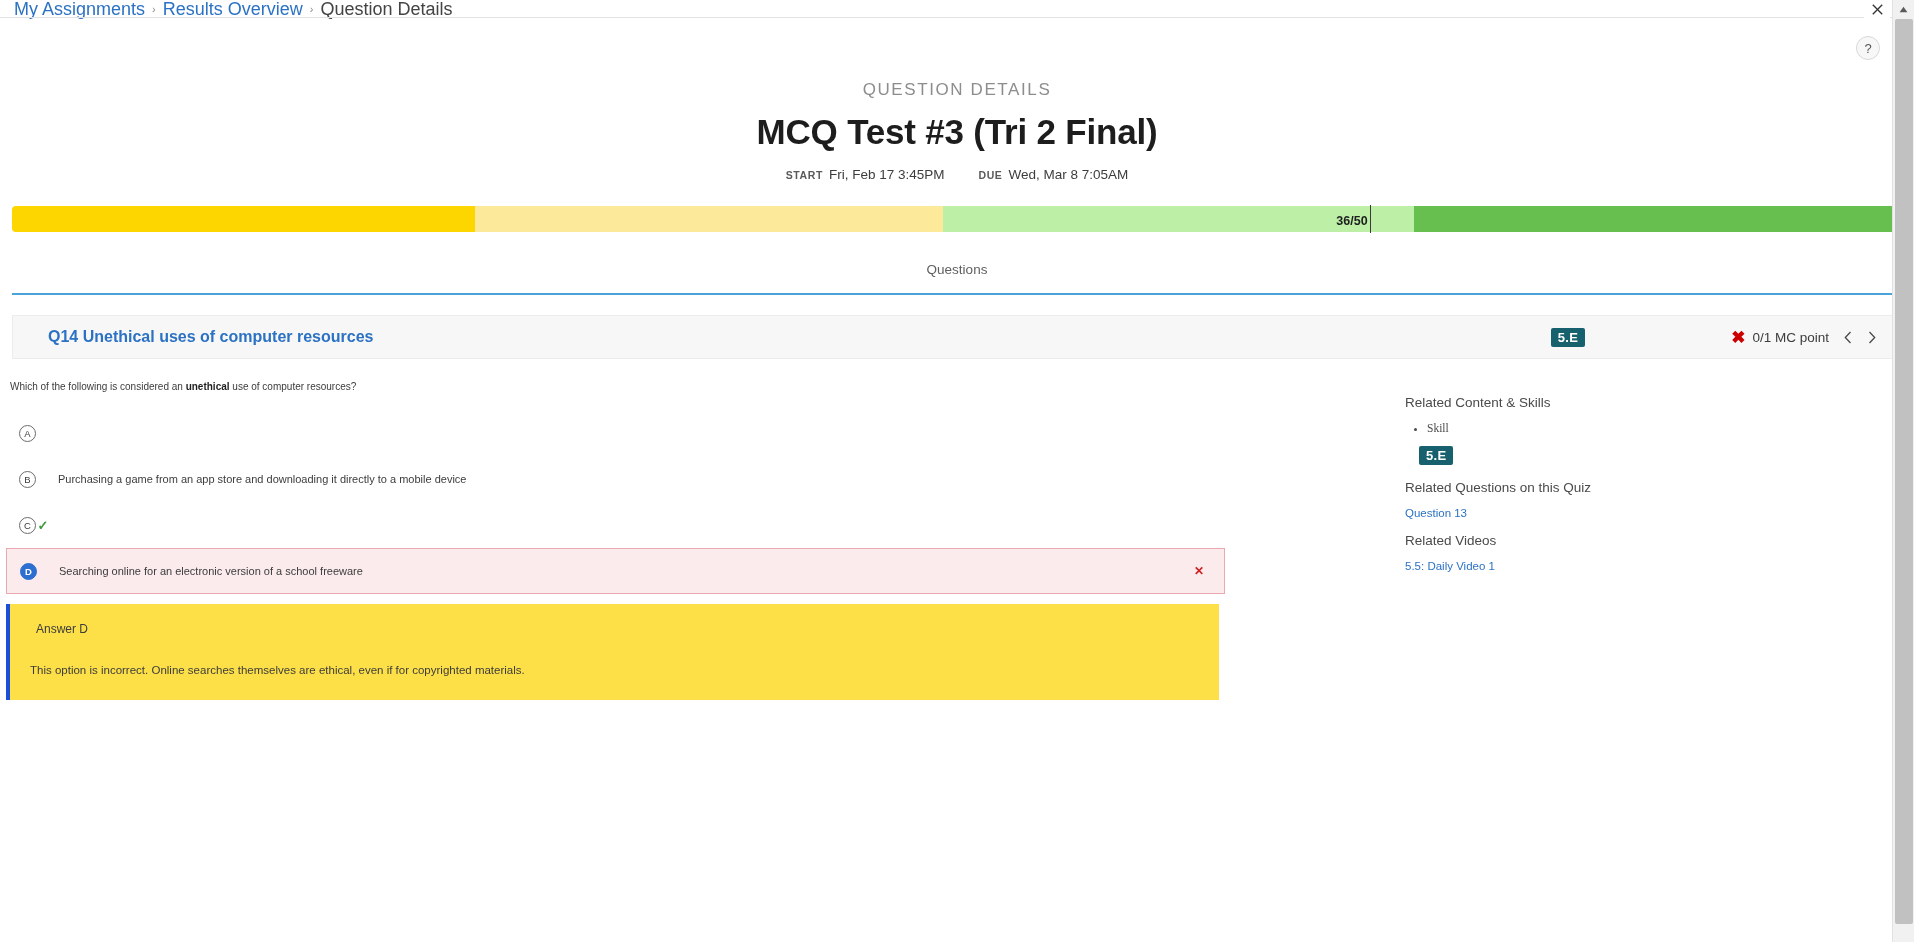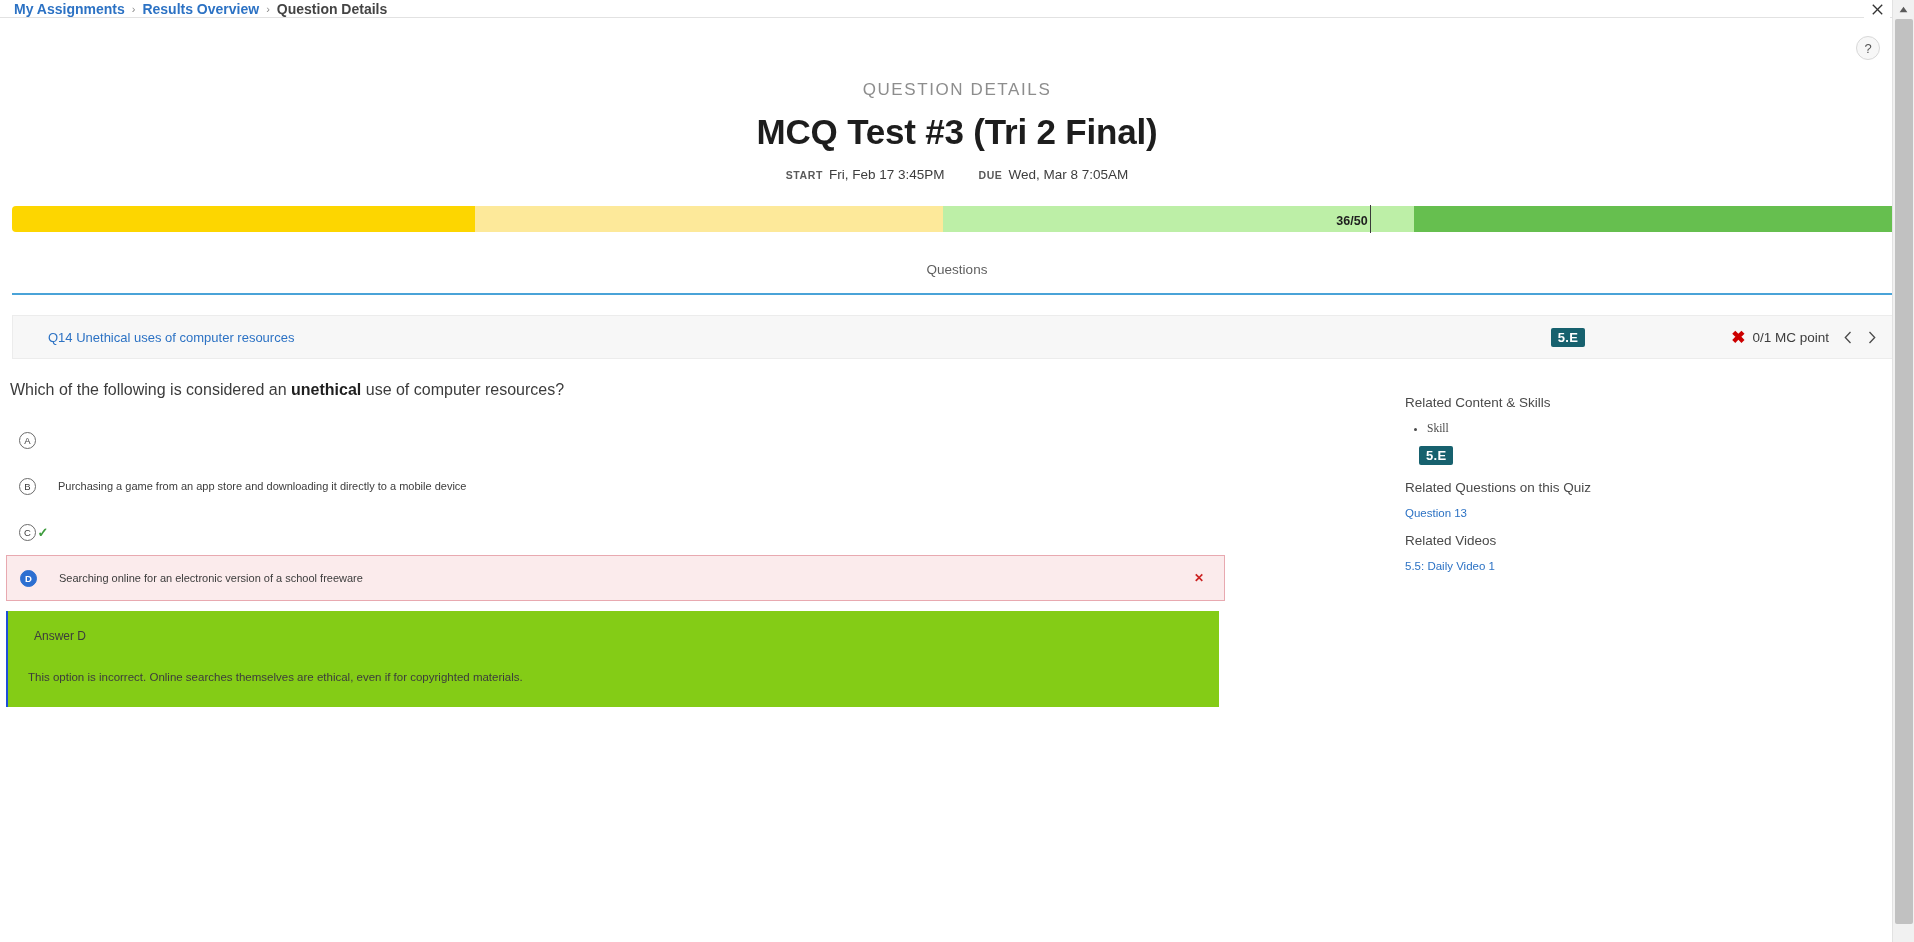--- a/index.html
+++ b/index.html
@@ -24,26 +24,25 @@
   
   .topbar {
     position: relative;
     height: 18px;
     display: flex;
     align-items: center;
     padding-left: 14px;
     background: #ffffff;
   }
   .crumb {
-    font-size: 14px;
+    font-size: 18px;
     color: #2c72c4;
     text-decoration: none;
     white-space: nowrap;
     line-height: 1;
-    font-weight: bold;
   }
   .crumb.current {
     color: #444444;
   }
   .crumb-sep {
     font-size: 11px;
     color: #8a8a8a;
     margin: 0 7px;
     line-height: 1;
   }
@@ -213,23 +212,23 @@
   .qrow {
     margin: 20px 18px 0 12px;
     height: 44px;
     background: #f7f7f7;
     border: 1px solid #ececec;
     display: flex;
     align-items: center;
     padding: 0 16px 0 35px;
   }
   .qtitle {
-    font-size: 13px;
+    font-size: 16px;
     color: #2c72c4;
-    font-weight: normal;
+    font-weight: bold;
     cursor: pointer;
     white-space: nowrap;
   }
   .qrow-spacer { flex: 1; }
   .skill-chip {
     background: #17616e;
     color: #ffffff;
     font-size: 13px;
     font-weight: bold;
     padding: 2px 7px;
@@ -279,21 +278,21 @@
     width: 1225px;
     padding-left: 6px;
   }
   .right-col {
     flex: 1;
     padding-left: 180px;
     padding-top: 14px;
   }
 
   .qtext {
-    font-size: 16px;
+    font-size: 10px;
     color: #3c3c3c;
     padding-left: 4px;
   }
   .qtext b { font-weight: bold; color: #1f1f1f; }
 
   .options { margin-top: 18px; }
 
   .option {
     position: relative;
     display: flex;
@@ -339,22 +338,22 @@
 
   .option.wrong-selected {
     background: #fbebec;
     border: 1px solid #e8a9b0;
   }
 
   
   .explanation {
     margin-top: 10px;
     margin-right: 6px;
-    background: #84cc16;
-    border-left: 2px solid #1d4ed8;
+    background: #fde047;
+    border-left: 4px solid #1d4ed8;
     padding: 18px 20px 24px 20px;
     min-height: 88px;
   }
   .exp-title {
     font-size: 12px;
     color: #3c3c3c;
     padding-left: 6px;
   }
   .exp-body {
     margin-top: 28px;

